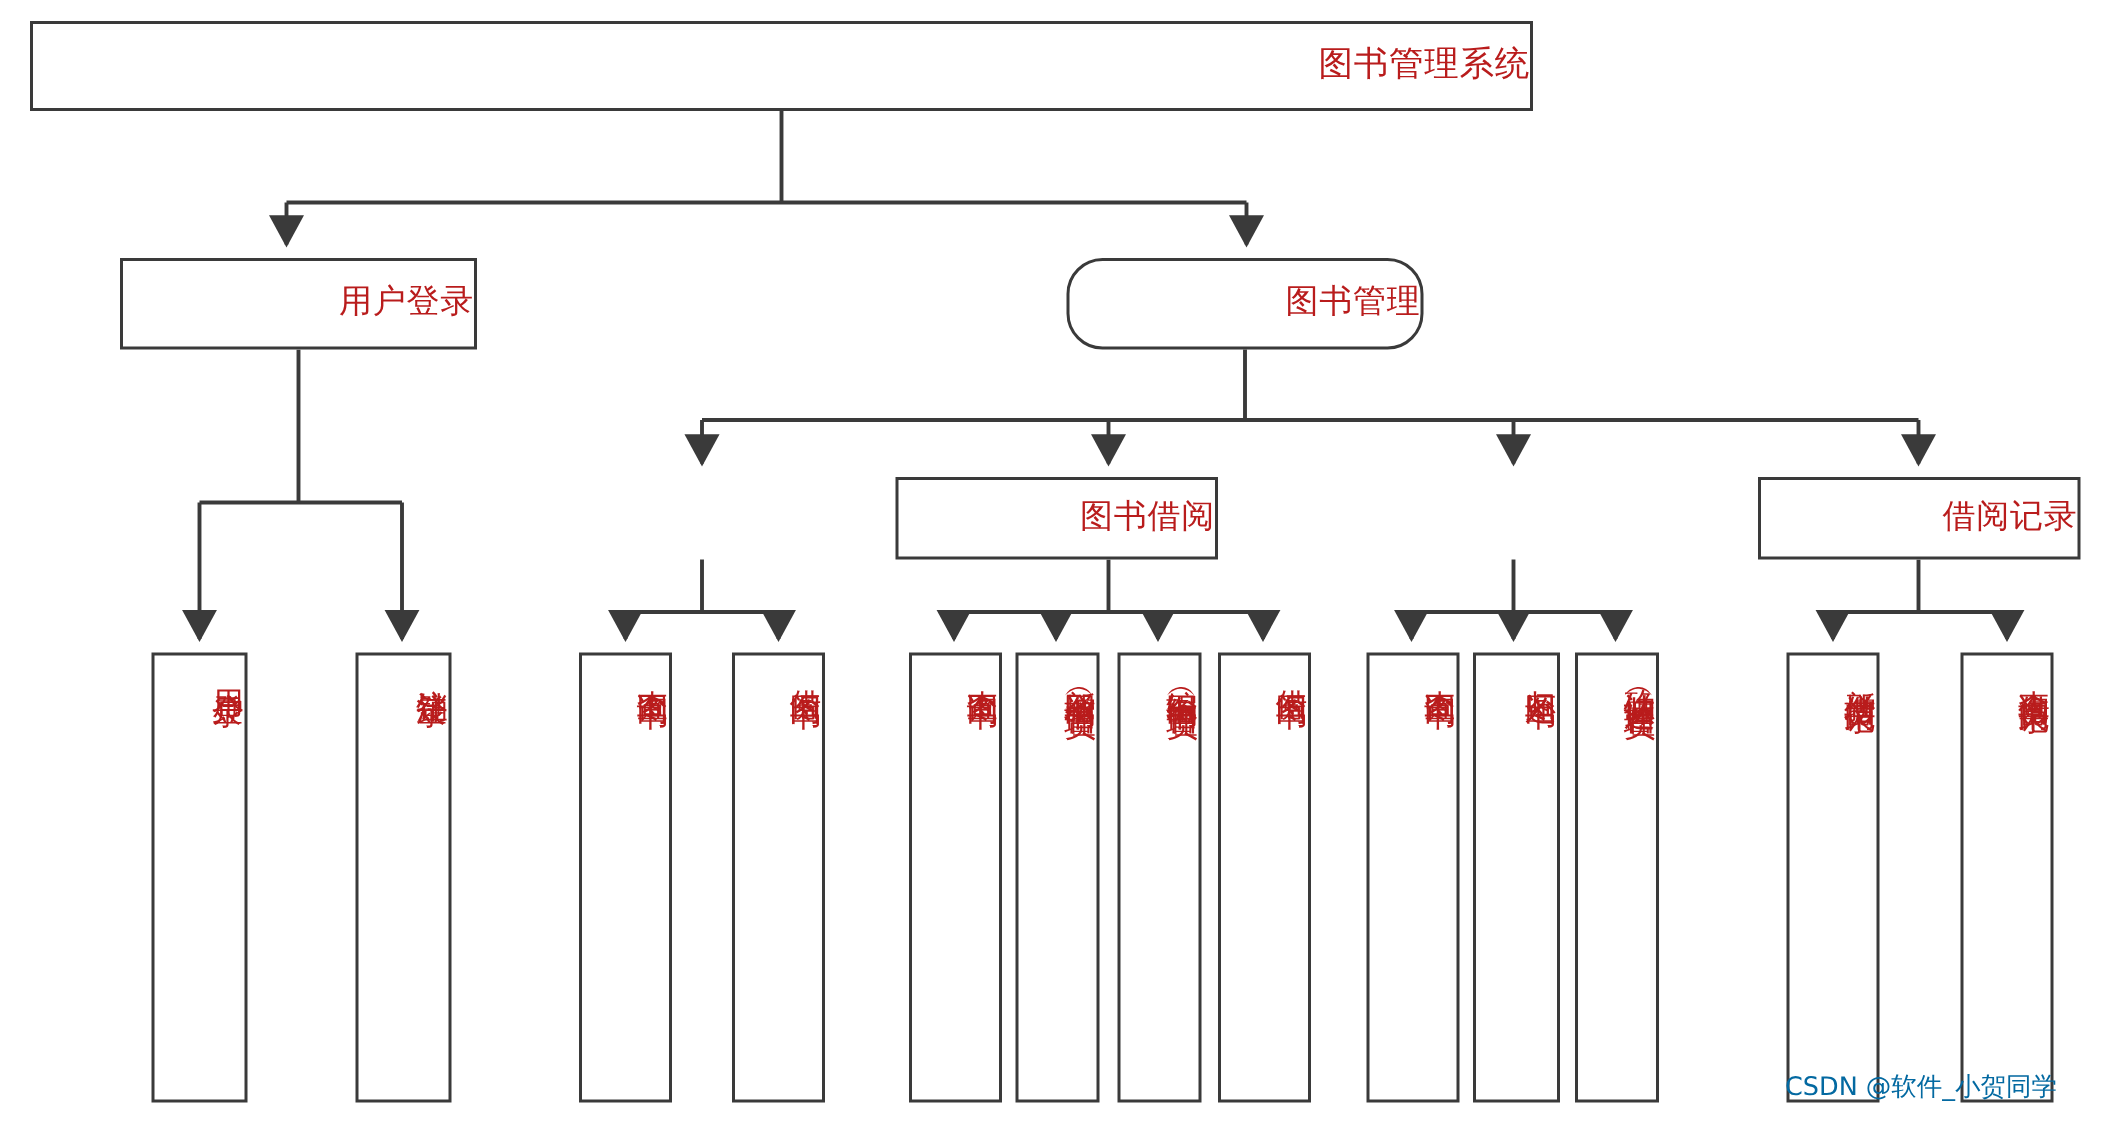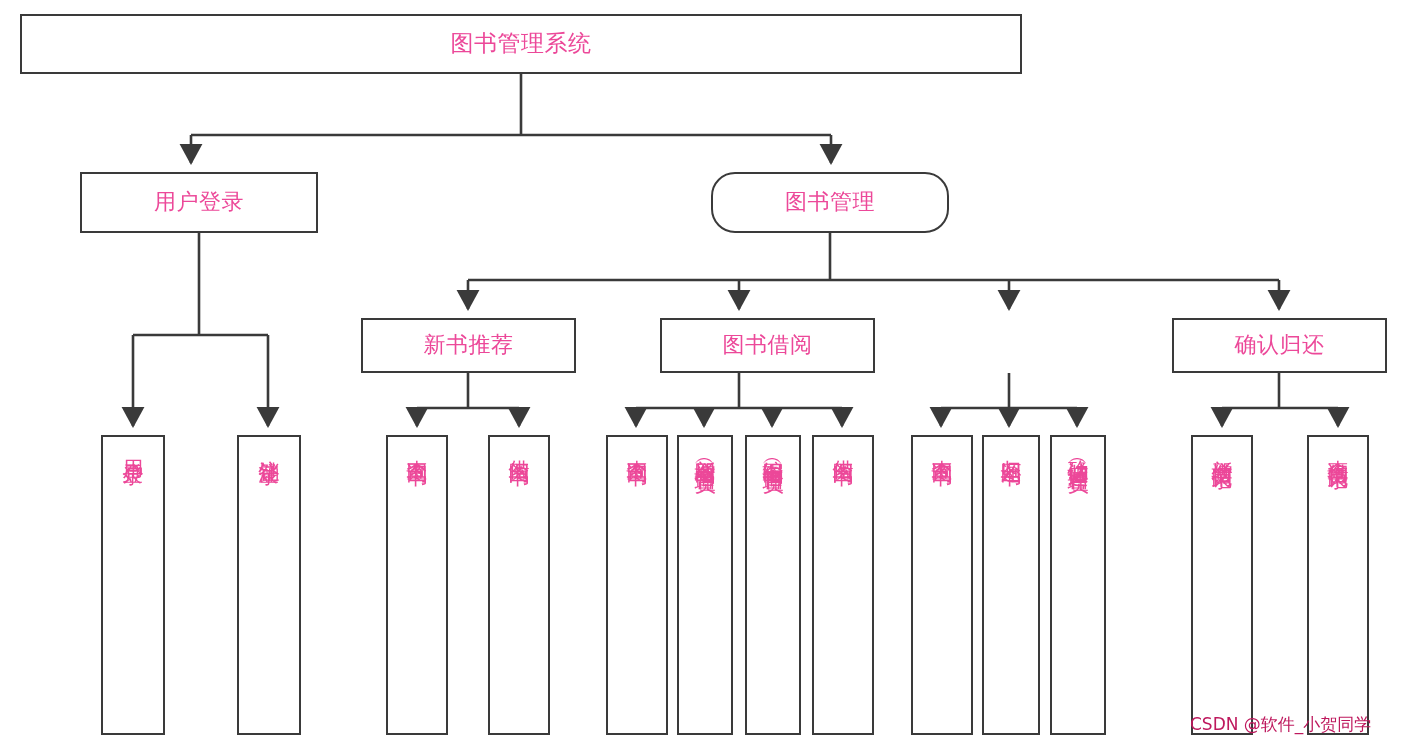--- a/index.html
+++ b/index.html
@@ -26,22 +26,22 @@
     height: 747px;
     pointer-events: none;
   }
   .node {
     position: absolute;
     box-sizing: border-box;
     background: #ffffff;
     border: 2.5px solid #3a3a3a;
     display: flex;
     align-items: center;
-    justify-content: center;
-    color: #ec4899;
+    justify-content: flex-end;
+    color: #b91c1c;
     z-index: 3;
   }
   .node .label {
     display: block;
     text-align: center;
     line-height: 1.12;
     letter-spacing: 0.5px;
     white-space: pre-wrap;
   }
   
@@ -60,21 +60,21 @@
     text-orientation: upright;
     font-size: 21px;
     line-height: 1.05;
     letter-spacing: 2px;
   }
   .watermark {
     position: absolute;
     left: 1190px;
     top: 713px;
     font-size: 17px;
-    color: #be185d;
+    color: #0369a1;
     white-space: nowrap;
     z-index: 6;
     font-family: "DejaVu Sans", "Liberation Sans", sans-serif;
   }
 </style>
 </head>
 <body>
 
 <div id="canvas">
 
@@ -132,28 +132,25 @@
     <span class="label">图书管理系统</span>
   </div>
 
   <div class="node horiz" style="left:80px; top:172px; width:238px; height:61px;">
     <span class="label">用户登录</span>
   </div>
   <div class="node horiz" style="left:711px; top:172px; width:238px; height:61px;border-radius:24px;">
     <span class="label">图书管理</span>
   </div>
 
-  <div class="node horiz" style="left:361px; top:318px; width:215px; height:55px;">
-    <span class="label">新书推荐</span>
-  </div>
-  <div class="node horiz" style="left:660px; top:318px; width:215px; height:55px;">
+  <div class="node horiz" style="left:597px; top:318px; width:215px; height:55px;">
     <span class="label">图书借阅</span>
   </div>
   <div class="node horiz" style="left:1172px; top:318px; width:215px; height:55px;">
-    <span class="label">确认归还</span>
+    <span class="label">借阅记录</span>
   </div>
 
   <div class="node vert" style="left:101px; top:435px; width:64px; height:300px;">
     <span class="label">用户登录</span>
   </div>
   <div class="node vert" style="left:237px; top:435px; width:64px; height:300px;">
     <span class="label">注销登录</span>
   </div>
 
   <div class="node vert" style="left:386px; top:435px; width:62px; height:300px;">

